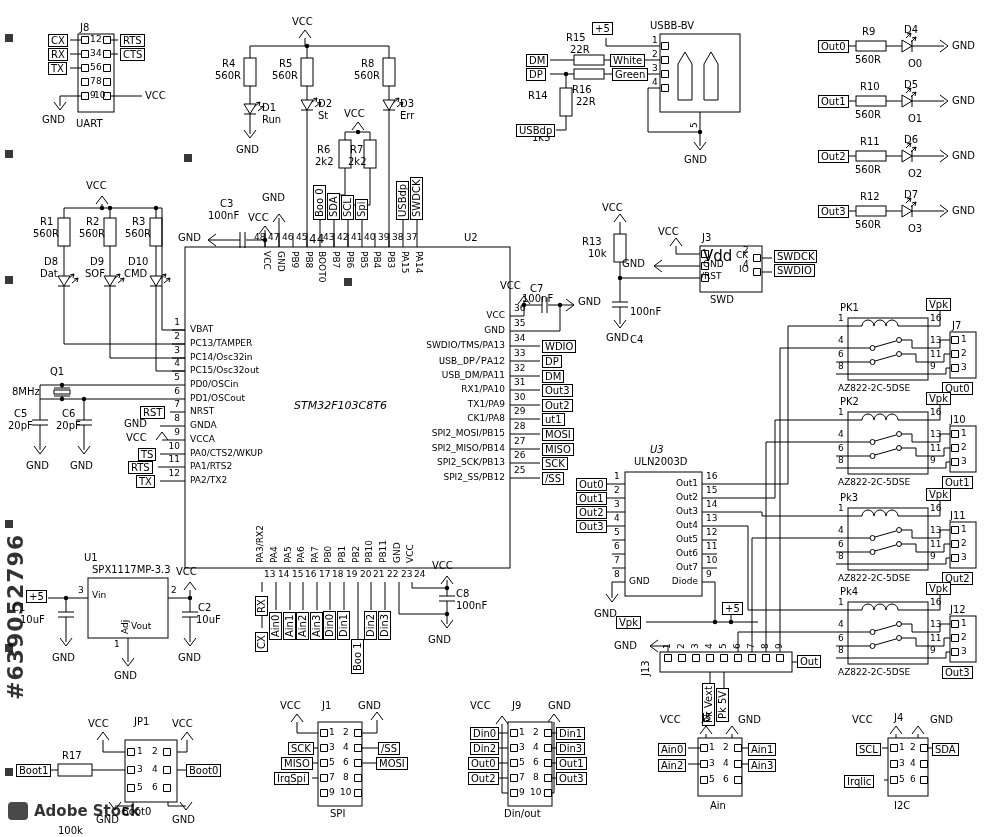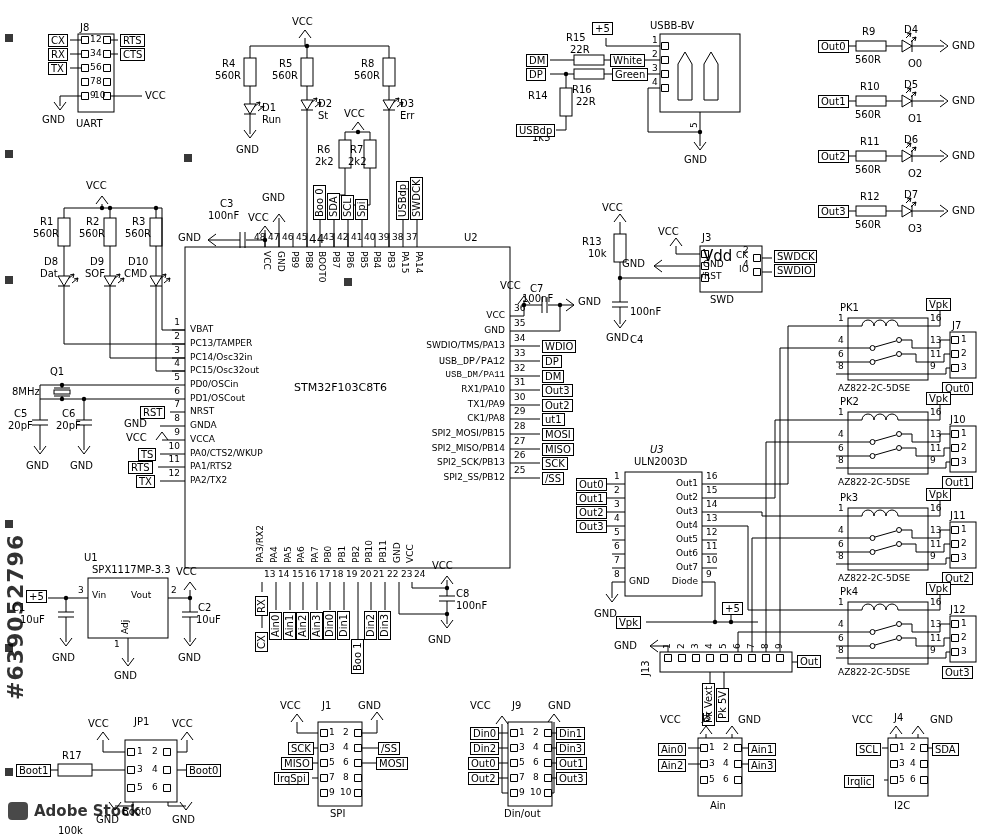--- a/index.html
+++ b/index.html
@@ -361,21 +361,21 @@
       <div class="lbl" style="left: 317px; top: 144px;">R6</div>
       <div class="lbl" style="left: 315px; top: 156px;">2k2</div>
       <div class="lbl" style="left: 350px; top: 144px;">R7</div>
       <div class="lbl" style="left: 348px; top: 156px;">2k2</div>
       <div class="lbl" style="left: 178px; top: 232px;">GND</div>
       <div class="lbl" style="left: 220px; top: 198px;">C3</div>
       <div class="lbl" style="left: 208px; top: 210px;">100nF</div>
       <div class="lbl" style="left: 248px; top: 212px;">VCC</div>
       <div class="lbl" style="left: 262px; top: 192px;">GND</div>
       <div class="lbl" style="left: 464px; top: 232px;">U2</div>
-      <div class="lbl" style="left: 294px; top: 382px; font-size: 11px;">STM32F103C8T6</div>
+      <div class="lbl" style="left: 294px; top: 400px; font-size: 11px; font-style: italic;">STM32F103C8T6</div>
       <div class="lbl" style="left: 254px; top: 233px; font-size: 9px;">48</div>
       <div class="lbl" style="left: 268px; top: 233px; font-size: 9px;">47</div>
       <div class="lbl" style="left: 282px; top: 233px; font-size: 9px;">46</div>
       <div class="lbl" style="left: 296px; top: 233px; font-size: 9px;">45</div>
       <div class="lbl" style="left: 309px; top: 233px; font-size: 12px;">44</div>
       <div class="lbl" style="left: 323px; top: 233px; font-size: 9px;">43</div>
       <div class="lbl" style="left: 337px; top: 233px; font-size: 9px;">42</div>
       <div class="lbl" style="left: 351px; top: 233px; font-size: 9px;">41</div>
       <div class="lbl" style="left: 364px; top: 233px; font-size: 9px;">40</div>
       <div class="lbl" style="left: 378px; top: 233px; font-size: 9px;">39</div>
@@ -432,21 +432,21 @@
       <div class="lbl" style="left: 514px; top: 393px; font-size: 9px;">30</div>
       <div class="lbl" style="left: 514px; top: 407px; font-size: 9px;">29</div>
       <div class="lbl" style="left: 514px; top: 422px; font-size: 9px;">28</div>
       <div class="lbl" style="left: 514px; top: 437px; font-size: 9px;">27</div>
       <div class="lbl" style="left: 514px; top: 451px; font-size: 9px;">26</div>
       <div class="lbl" style="left: 514px; top: 466px; font-size: 9px;">25</div>
       <div class="lbl ae" style="left: 505px; top: 311px; font-size: 9px;">VCC</div>
       <div class="lbl ae" style="left: 505px; top: 326px; font-size: 9px;">GND</div>
       <div class="lbl ae" style="left: 505px; top: 341px; font-size: 9px;">SWDIO/TMS/PA13</div>
       <div class="lbl ae" style="left: 505px; top: 356px; font-size: 10px; font-family: Liberation Mono, monospace;">USB_DP/PA12</div>
-      <div class="lbl ae" style="left: 505px; top: 371px; font-size: 9px; font-family: Liberation Mono, monospace;">USB_DM/PA11</div>
+      <div class="lbl ae" style="left: 505px; top: 371px; font-size: 9px;">USB_DM/PA11</div>
       <div class="lbl ae" style="left: 505px; top: 385px; font-size: 9px;">RX1/PA10</div>
       <div class="lbl ae" style="left: 505px; top: 400px; font-size: 9px;">TX1/PA9</div>
       <div class="lbl ae" style="left: 505px; top: 414px; font-size: 9px;">CK1/PA8</div>
       <div class="lbl ae" style="left: 505px; top: 429px; font-size: 9px;">SPI2_MOSI/PB15</div>
       <div class="lbl ae" style="left: 505px; top: 444px; font-size: 9px;">SPI2_MISO/PB14</div>
       <div class="lbl ae" style="left: 505px; top: 458px; font-size: 9px;">SPI2_SCK/PB13</div>
       <div class="lbl ae" style="left: 505px; top: 473px; font-size: 9px;">SPI2_SS/PB12</div>
       <div class="lbl tag" style="left: 542px; top: 340px;">WDIO</div>
       <div class="lbl tag" style="left: 542px; top: 355px;">DP</div>
       <div class="lbl tag" style="left: 542px; top: 370px;">DM</div>
@@ -523,21 +523,21 @@
       <div class="lbl" style="left: 70px; top: 460px;">GND</div>
       <div class="lbl tag" style="left: 140px; top: 406px;">RST</div>
       <div class="lbl" style="left: 124px; top: 418px;">GND</div>
       <div class="lbl" style="left: 126px; top: 432px;">VCC</div>
       <div class="lbl tag" style="left: 138px; top: 448px;">TS</div>
       <div class="lbl tag" style="left: 128px; top: 461px;">RTS</div>
       <div class="lbl tag" style="left: 136px; top: 475px;">TX</div>
       <div class="lbl" style="left: 84px; top: 552px;">U1</div>
       <div class="lbl" style="left: 92px; top: 564px;">SPX1117MP-3.3</div>
       <div class="lbl" style="left: 92px; top: 591px; font-size: 9px;">Vin</div>
-      <div class="lbl" style="left: 131px; top: 591px; font-size: 9px;">Vout</div>
+      <div class="lbl" style="left: 131px; top: 622px; font-size: 9px;">Vout</div>
       <div class="lbl rm90" style="left: 121px; top: 634px; font-size: 9px;">Adj</div>
       <div class="lbl" style="left: 78px; top: 586px; font-size: 9px;">3</div>
       <div class="lbl" style="left: 171px; top: 586px; font-size: 9px;">2</div>
       <div class="lbl" style="left: 114px; top: 640px; font-size: 9px;">1</div>
       <div class="lbl tag" style="left: 26px; top: 590px;">+5</div>
       <div class="lbl" style="left: 12px; top: 602px;">C1</div>
       <div class="lbl" style="left: 20px; top: 614px;">10uF</div>
       <div class="lbl" style="left: 52px; top: 652px;">GND</div>
       <div class="lbl" style="left: 176px; top: 566px;">VCC</div>
       <div class="lbl" style="left: 198px; top: 602px;">C2</div>

